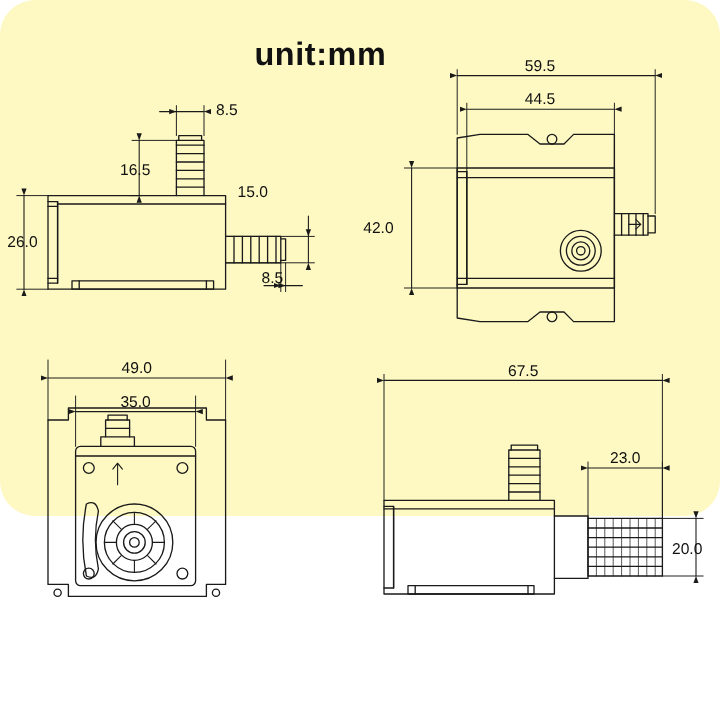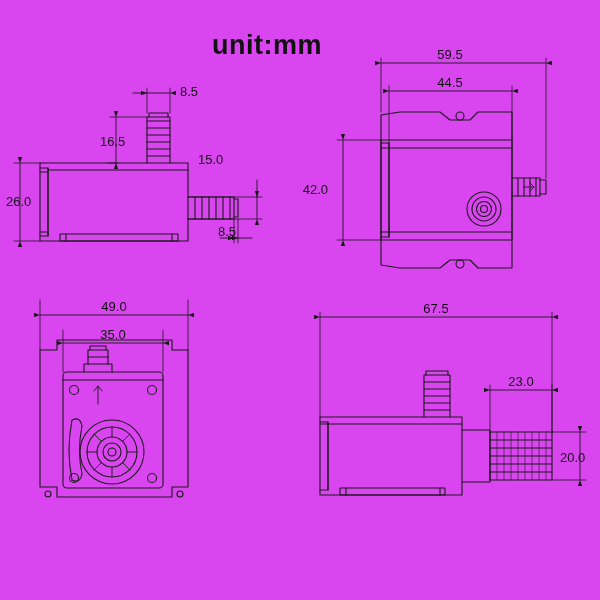--- a/index.html
+++ b/index.html
@@ -10,22 +10,23 @@
   body {
     width: 600px;
     height: 600px;
     font-family: "Liberation Sans", sans-serif;
     color: #000000;
     overflow: hidden;
   }
   #stage {
     position: relative;
     width: 600px;
-    height: 600px;
-    background: #d946ef;
+    height: 430px;
+    background: #fef9c3;
+    border-radius: 29px;
   }
   #unit-label {
     position: absolute;
     left: 212px;
     top: 30px;
     font-size: 27px;
     font-weight: bold;
     letter-spacing: 0.5px;
     color: #111111;
     white-space: nowrap;

